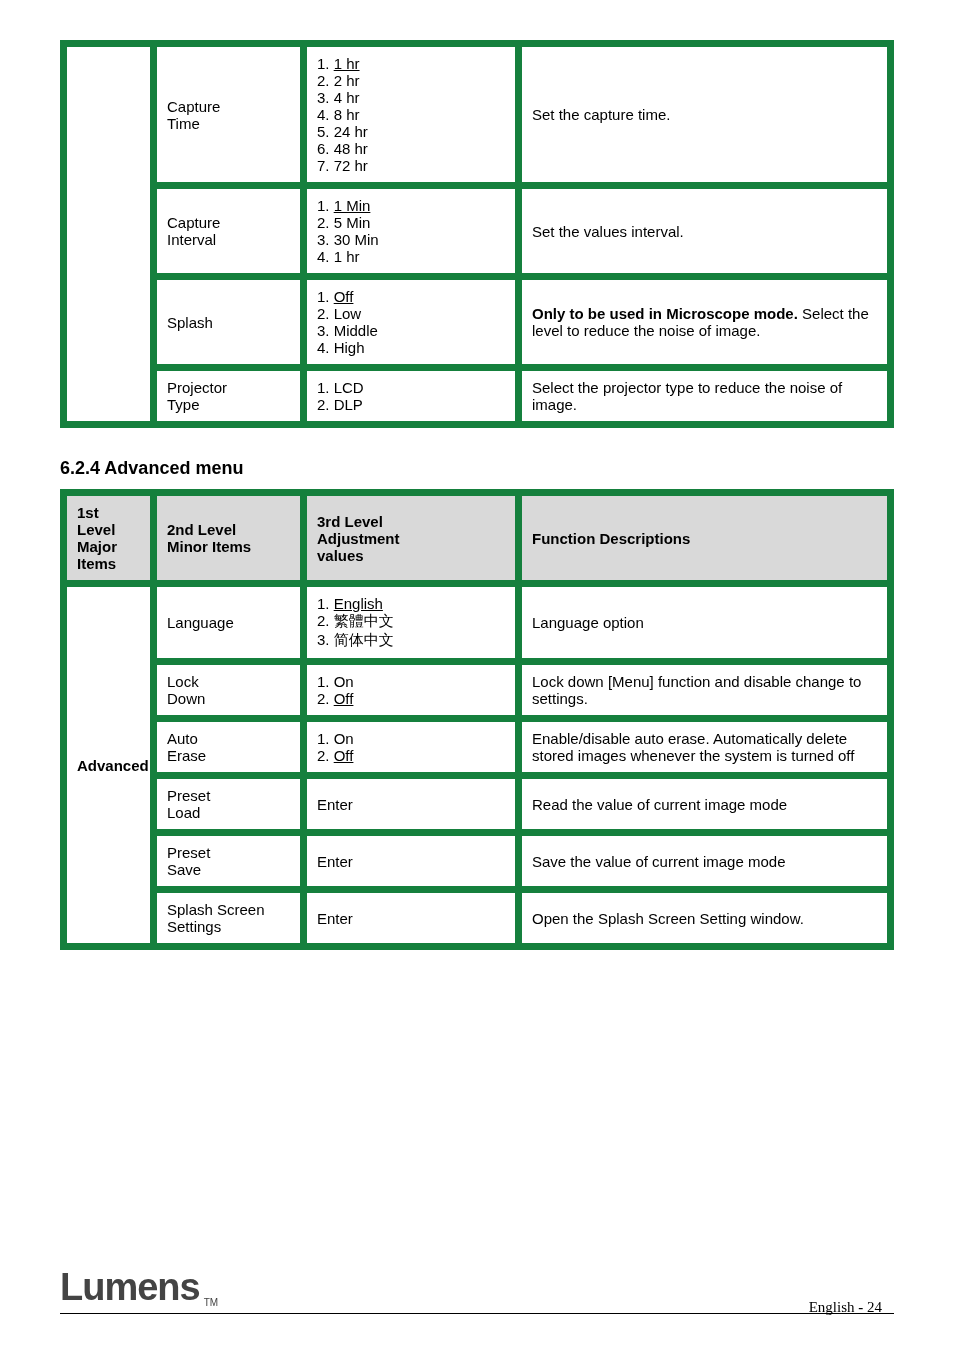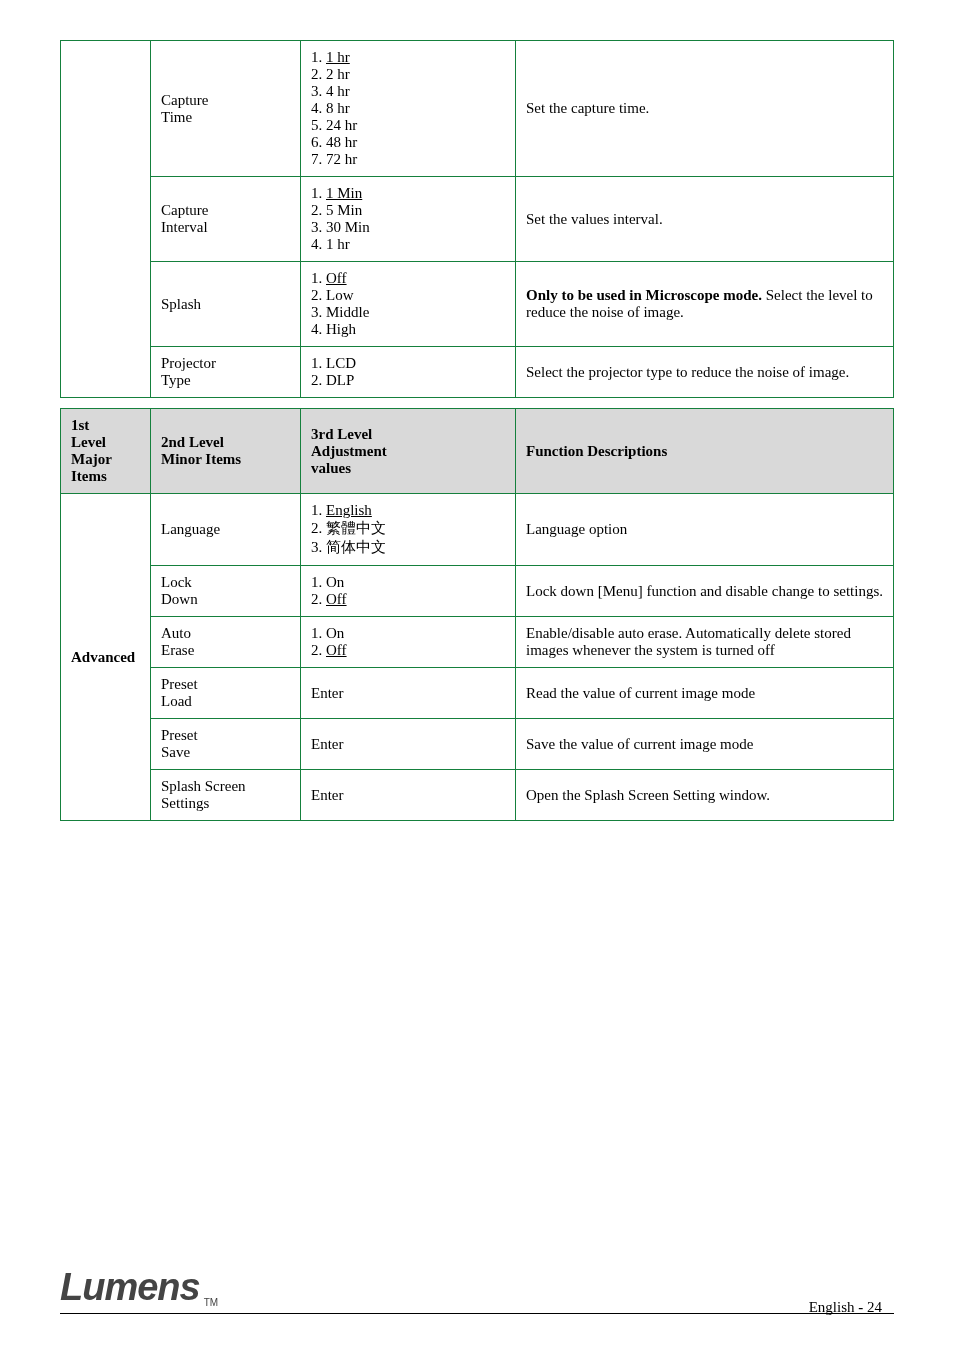--- a/index.html
+++ b/index.html
@@ -16,26 +16,25 @@
     box-sizing: border-box;
     padding: 40px 60px 40px 60px;
   }
   table {
     border-collapse: collapse;
     width: 100%;
     table-layout: fixed;
     font-size: 15px;
   }
   th, td {
-    border: 1px solid #15803d;
+    border: 7px solid #15803d;
     padding: 8px 10px;
     vertical-align: middle;
     text-align: left;
     font-weight: normal;
-    font-family: Liberation Serif, serif;
   }
   th {
     background: #d9d9d9;
     font-weight: bold;
   }
   .col1 { width: 90px; }
   .col2 { width: 150px; }
   .col3 { width: 215px; }
   .col4 { width: auto; }
   .c { text-align: left; }
@@ -59,21 +58,20 @@
   }
   .logo-wrap {
     display: flex;
     align-items: flex-end;
     gap: 4px;
     margin-bottom: 4px;
   }
   .logo {
     font-family: Arial, Helvetica, sans-serif;
     font-weight: 900;
-    font-style: italic;
     font-size: 38px;
     letter-spacing: -1px;
     color: #444;
   }
   .tm {
     font-size: 10px;
     color: #444;
     font-style: normal;
     font-weight: normal;
     margin-bottom: 1px;
@@ -151,20 +149,21 @@
         </td>
         <td>
           <span>1. LCD</span><br>
           <span>2. DLP</span>
         </td>
         <td>Select the projector type to reduce the noise of image.</td>
       </tr>
     </tbody>
   </table>
 
+  <div class="section-title">6.2.4 Advanced menu</div>
 
   <table class="t2">
     <colgroup>
       <col class="col1">
         <col class="col2">
         <col class="col3">
         <col class="col4">
     </colgroup>
     <thead>
       <tr>

